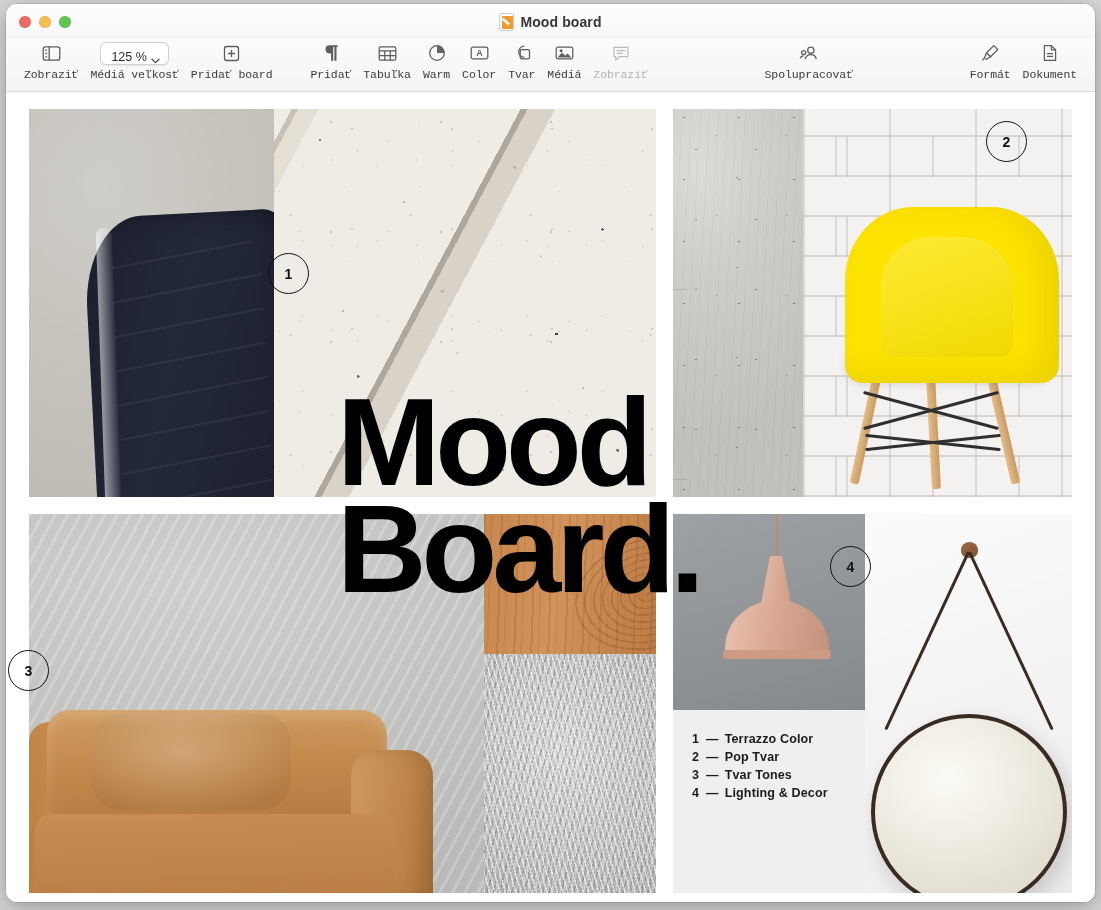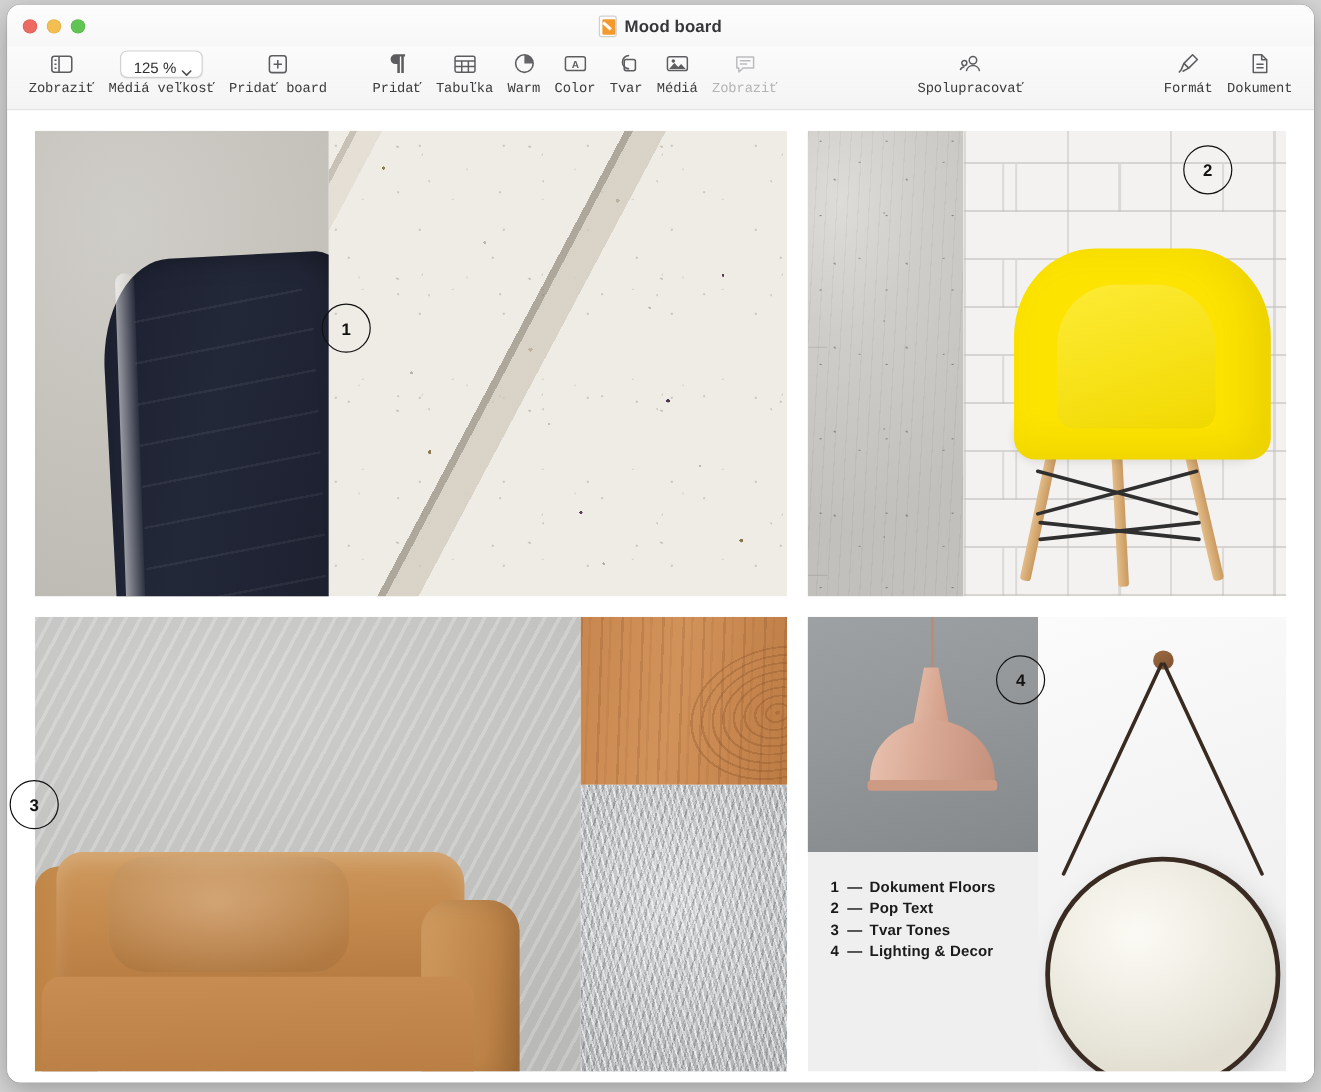--- a/index.html
+++ b/index.html
@@ -801,26 +801,26 @@
             <div class="lamp-neck"></div>
             <div class="lamp-shade"></div>
             <div class="lamp-lip"></div>
           </div>
 
           <div class="cell legend-panel">
             <div class="legend-list">
               <div class="legend-row">
                 <span class="legend-num">1</span>
                 <span class="legend-dash">—</span>
-                <span class="legend-text">Dokument Floors</span>
+                <span class="legend-text">Terrazzo Color</span>
               </div>
               <div class="legend-row">
                 <span class="legend-num">2</span>
                 <span class="legend-dash">—</span>
-                <span class="legend-text">Pop Text</span>
+                <span class="legend-text">Pop Tvar</span>
               </div>
               <div class="legend-row">
                 <span class="legend-num">3</span>
                 <span class="legend-dash">—</span>
                 <span class="legend-text">Tvar Tones</span>
               </div>
               <div class="legend-row">
                 <span class="legend-num">4</span>
                 <span class="legend-dash">—</span>
                 <span class="legend-text">Lighting &amp; Decor</span>
@@ -829,20 +829,22 @@
           </div>
 
           <div class="cell mirror-panel">
             <div class="mirror-knob"></div>
             <div class="strap left"></div>
             <div class="strap right"></div>
             <div class="mirror"></div>
           </div>
         </div>
 
+        <div class="headline">Mood
+Board.</div>
 
         <div class="badge badge-1">1</div>
         <div class="badge badge-2">2</div>
         <div class="badge badge-3">3</div>
         <div class="badge badge-4">4</div>
 
       </div>
     </div>
   </div>
 

